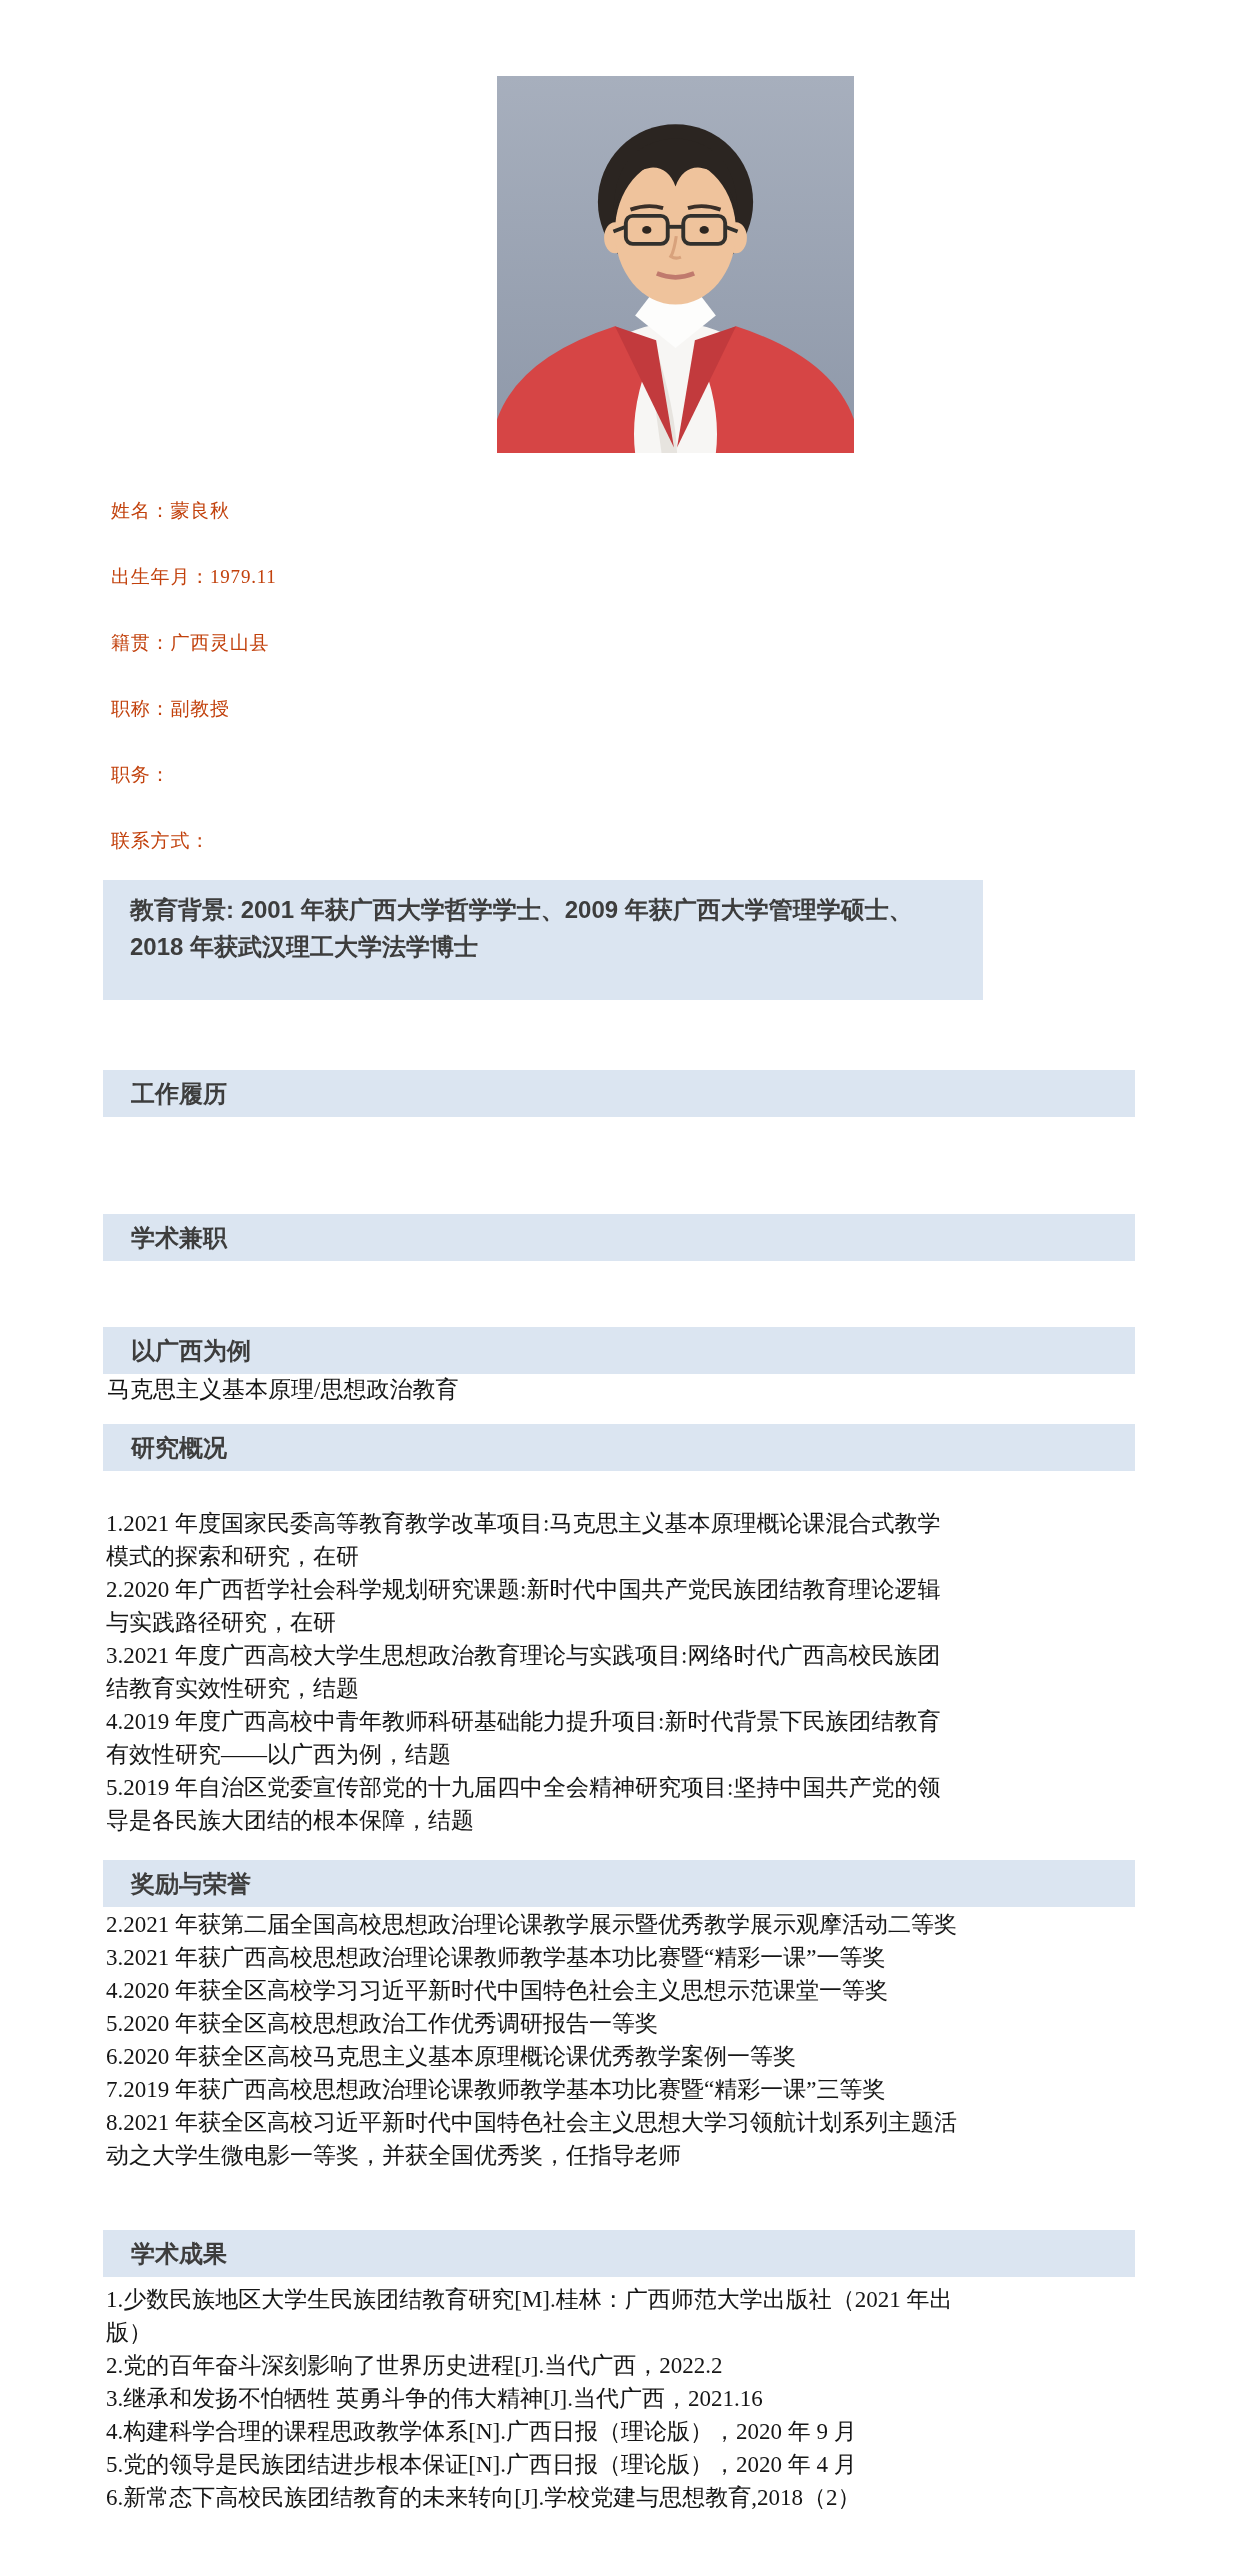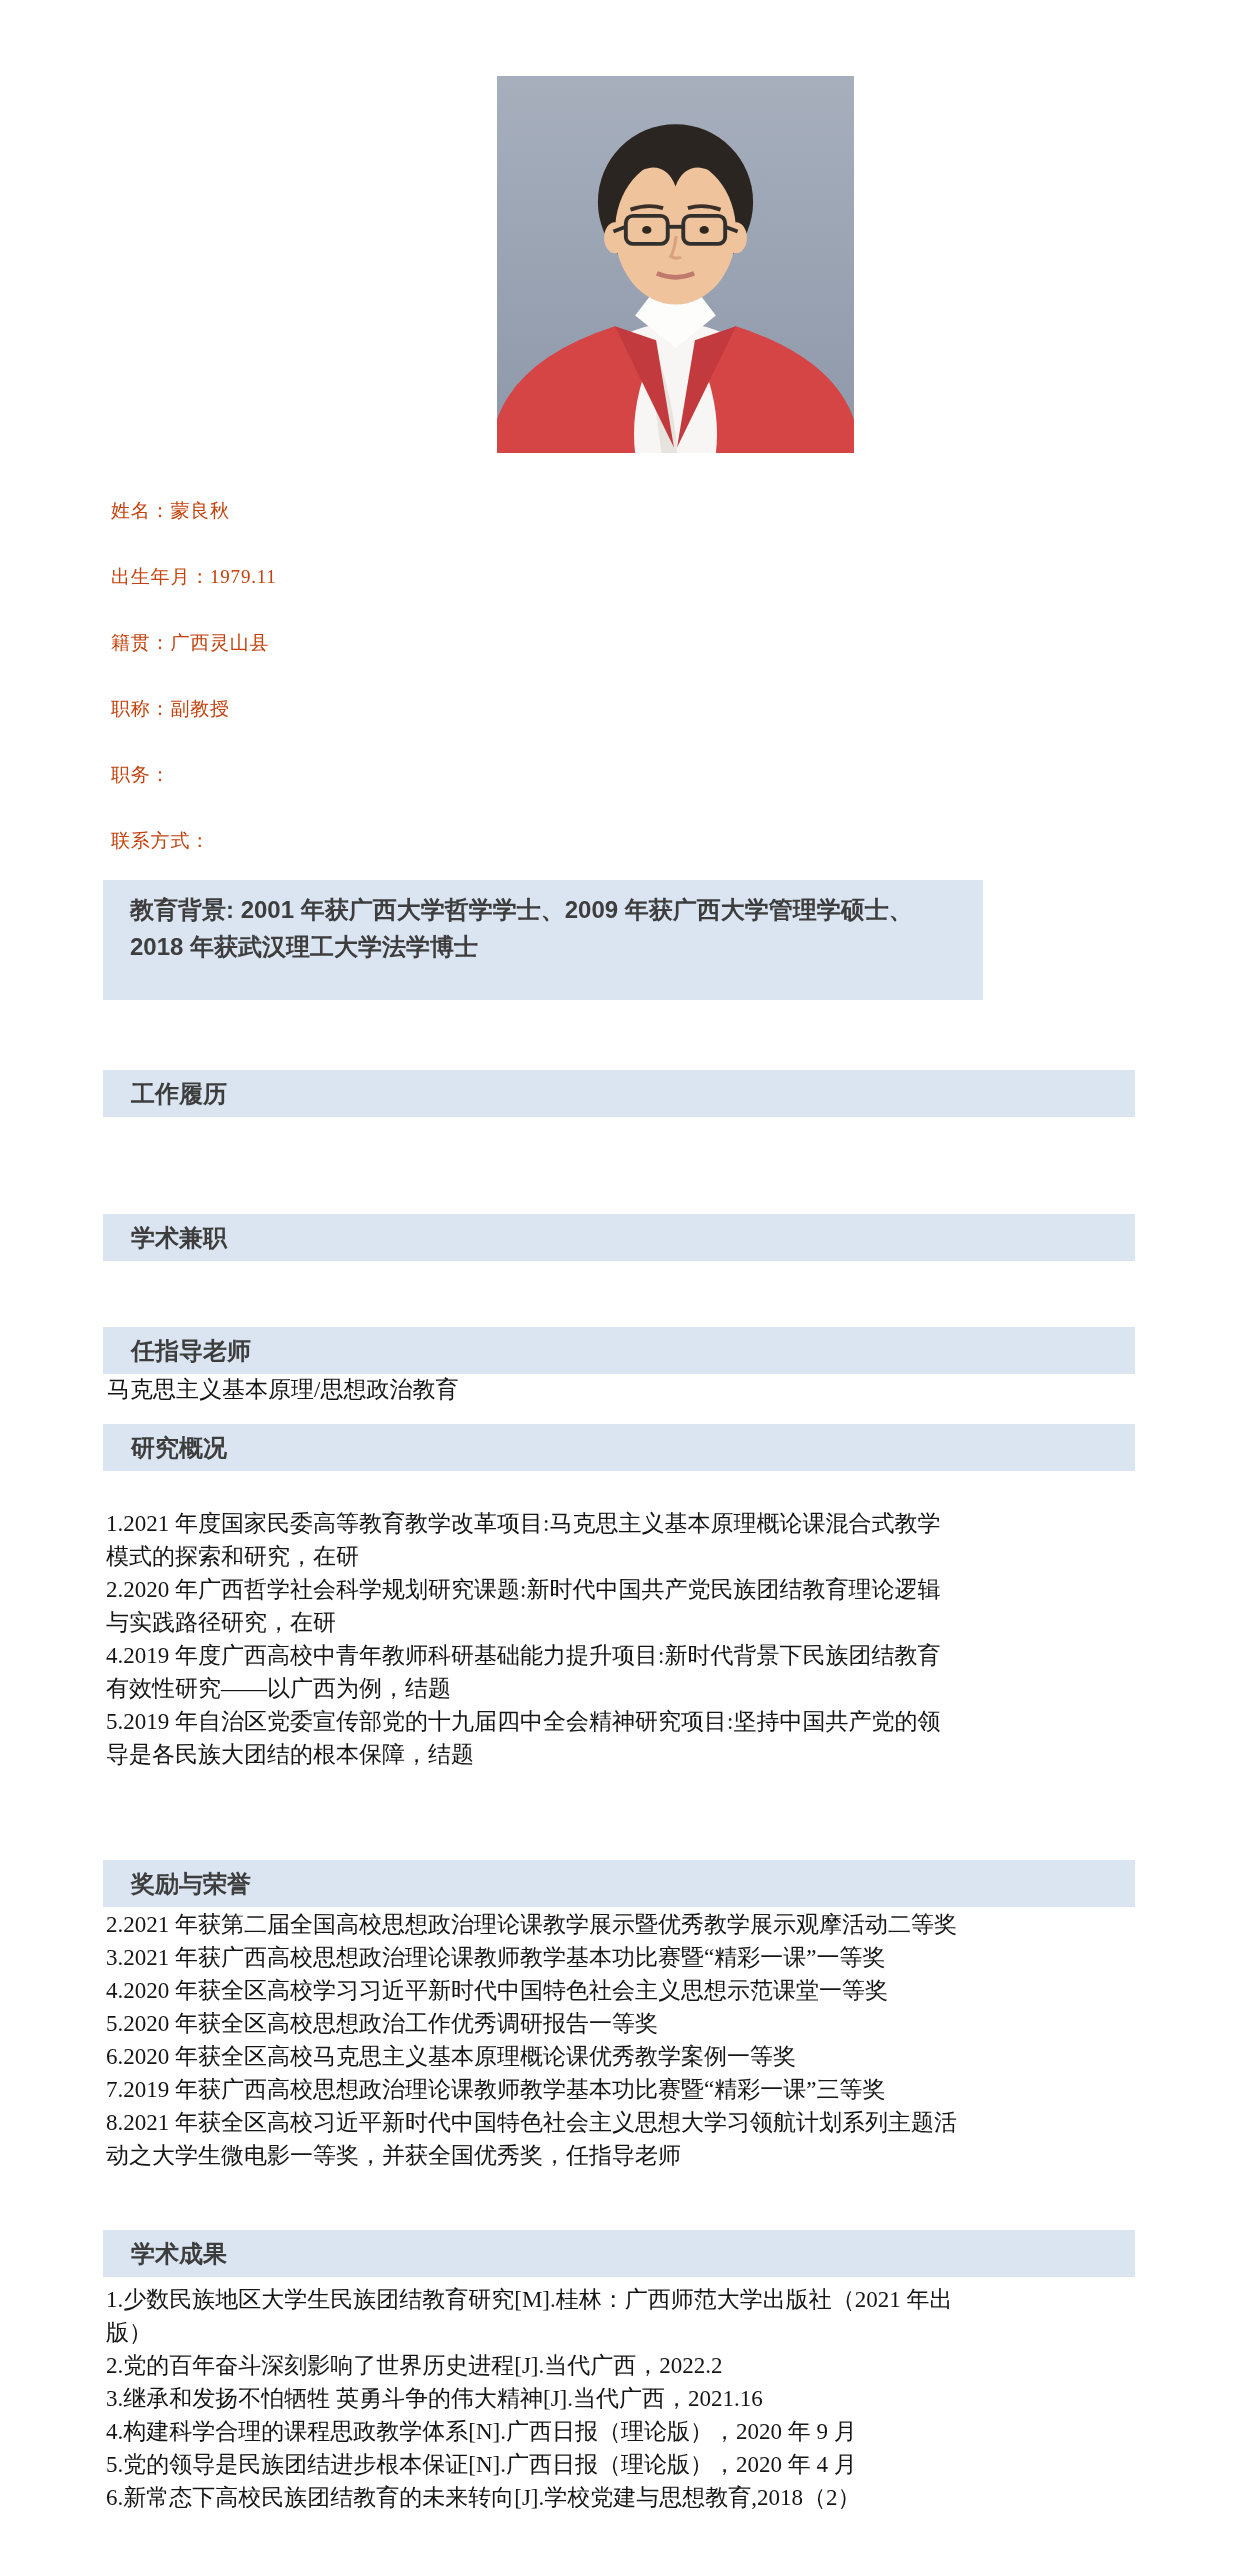--- a/index.html
+++ b/index.html
@@ -158,30 +158,31 @@
 
   <div class="section-bar bar-work">
     <span>工作履历</span>
   </div>
 
   <div class="section-bar bar-academic">
     <span>学术兼职</span>
   </div>
 
   <div class="section-bar bar-area">
-    <span>任指导老师</span>
+    <span>以广西为例</span>
   </div>
   <div class="area-content">马克思主义基本原理/思想政治教育</div>
 
   <div class="section-bar bar-overview">
     <span>研究概况</span>
   </div>
   <div class="list list-overview">
     <p>1.2021 年度国家民委高等教育教学改革项目:马克思主义基本原理概论课混合式教学模式的探索和研究，在研</p>
     <p>2.2020 年广西哲学社会科学规划研究课题:新时代中国共产党民族团结教育理论逻辑与实践路径研究，在研</p>
+    <p>3.2021 年度广西高校大学生思想政治教育理论与实践项目:网络时代广西高校民族团结教育实效性研究，结题</p>
     <p>4.2019 年度广西高校中青年教师科研基础能力提升项目:新时代背景下民族团结教育有效性研究——以广西为例，结题</p>
     <p>5.2019 年自治区党委宣传部党的十九届四中全会精神研究项目:坚持中国共产党的领导是各民族大团结的根本保障，结题</p>
   </div>
 
   <div class="section-bar bar-awards">
     <span>奖励与荣誉</span>
   </div>
   <div class="list list-awards">
     <p>2.2021 年获第二届全国高校思想政治理论课教学展示暨优秀教学展示观摩活动二等奖</p>
     <p>3.2021 年获广西高校思想政治理论课教师教学基本功比赛暨“精彩一课”一等奖</p>

